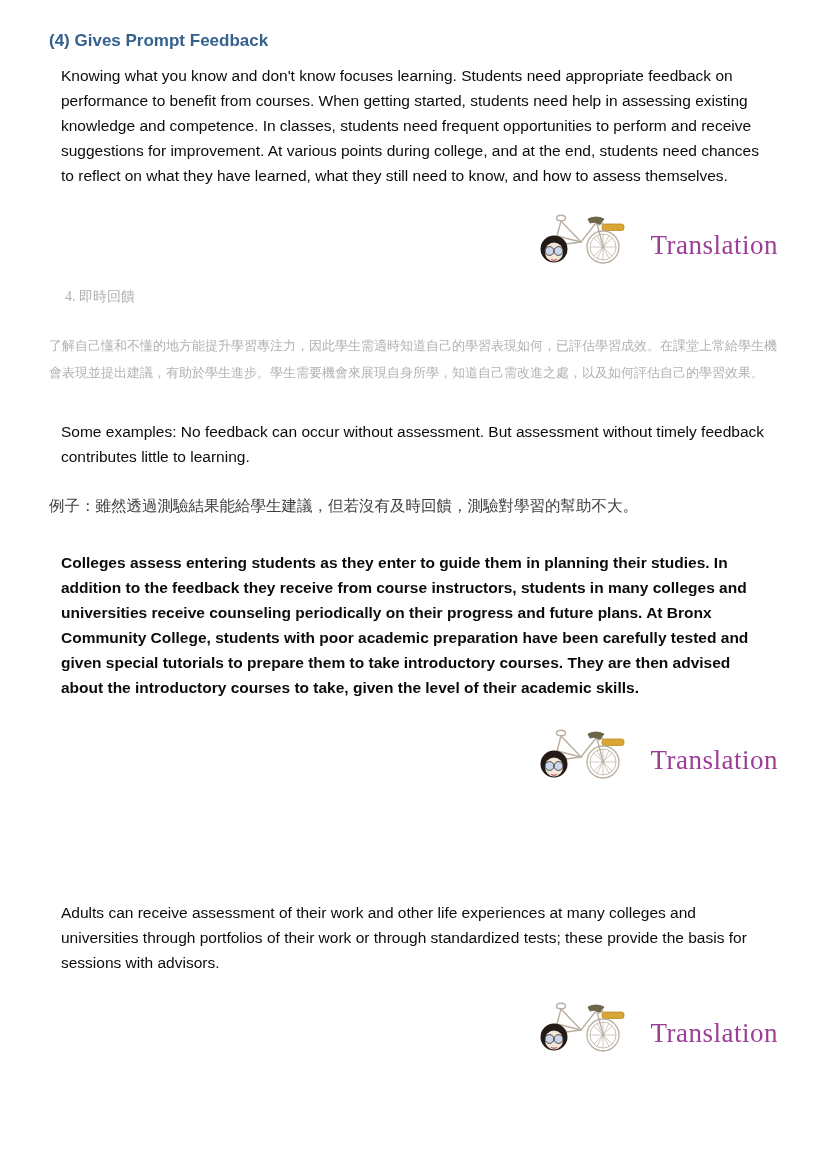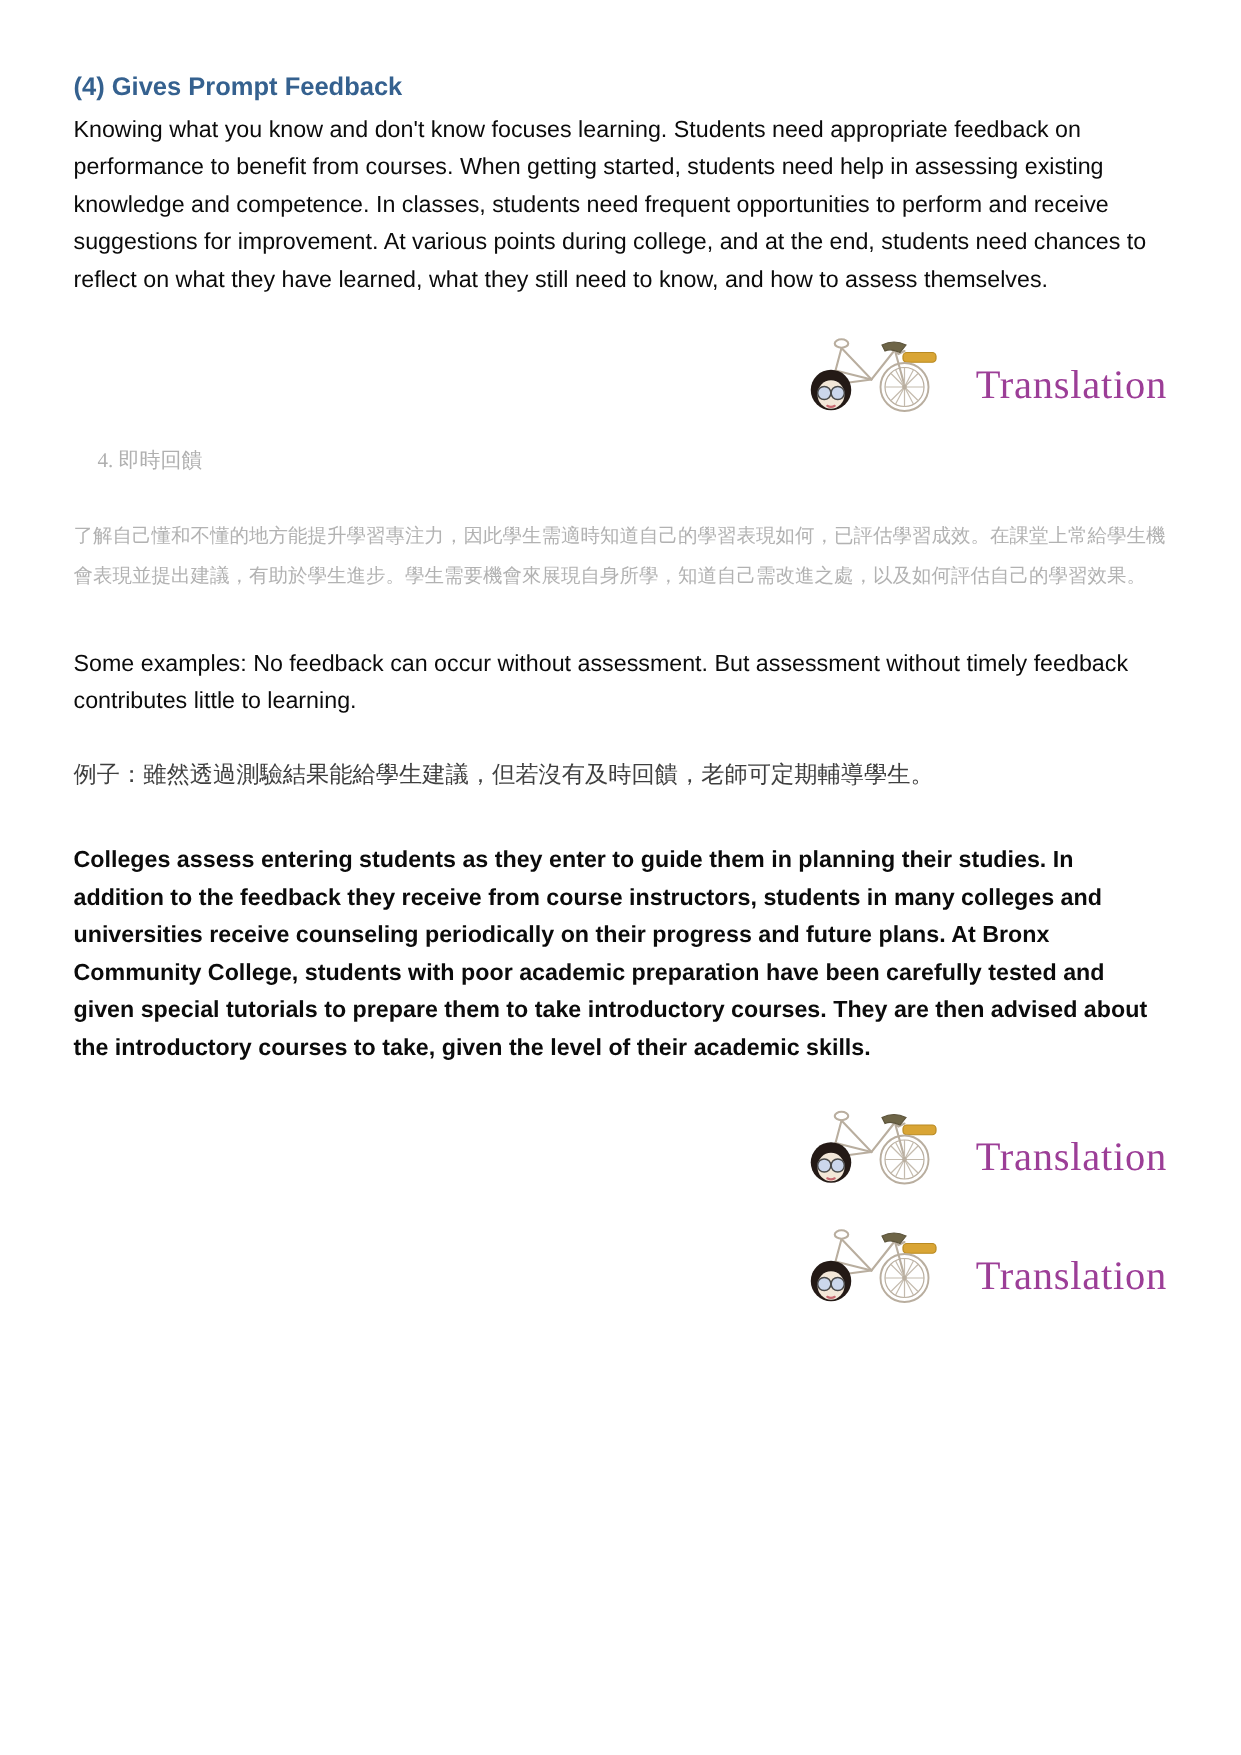--- a/index.html
+++ b/index.html
@@ -5,34 +5,34 @@
   html,body{margin:0;padding:0;background:#ffffff;}
   body{
     width:827px;height:1170px;
     font-family:"Liberation Sans","DejaVu Sans",sans-serif;
     color:#000;
     overflow:hidden;
   }
   .page{
     box-sizing:border-box;
     width:827px;height:933px;
-    padding:47px 49px 0 49px;
+    padding:30px 49px 0 49px;
   }
   .heading{
     font-size:17px;
     font-weight:bold;
     color:#35618f;
     line-height:21px;
     margin:0 0 6px 0;
   }
   .para-en{
     font-size:15.5px;
     line-height:25px;
     color:#0b0b0b;
-    margin:0;
+    margin:12px;
   }
   .bold-lead{font-weight:normal;}
   .para-zh-gray{
     font-family:"Liberation Serif","DejaVu Serif",serif;
     font-size:13px;
     line-height:27px;
     color:#b2b2b2;
     margin:0;
   }
   .zh-subhead{
@@ -129,21 +129,21 @@
     </svg>
     <span class="logo-text">Translation</span>
   </div>
 
   <p class="zh-subhead mt-zhhead">4. 即時回饋</p>
 
   <p class="para-zh-gray mt-zhpara1">了解自己懂和不懂的地方能提升學習專注力，因此學生需適時知道自己的學習表現如何，已評估學習成效。在課堂上常給學生機會表現並提出建議，有助於學生進步。學生需要機會來展現自身所學，知道自己需改進之處，以及如何評估自己的學習效果。</p>
 
   <p class="para-en mt-examples"><span class="bold-lead">Some examples:</span><span> No feedback can occur without assessment. But assessment without timely feedback contributes little to learning.</span></p>
 
-  <p class="para-zh-dark mt-zhex">例子：雖然透過測驗結果能給學生建議，但若沒有及時回饋，老師可定期輔導學生。</p>
+  <p class="para-zh-dark mt-zhex">例子：雖然透過測驗結果能給學生建議，但若沒有及時回饋，測驗對學習的幫助不大。</p>
 
   <p class="para-en mt-colleges">Colleges assess entering students as they enter to guide them in planning their studies. In addition to the feedback they receive from course instructors, students in many colleges and universities receive counseling periodically on their progress and future plans. At Bronx Community College, students with poor academic preparation have been carefully tested and given special tutorials to prepare them to take introductory courses. They are then advised about the introductory courses to take, given the level of their academic skills.</p>
 
   <div class="logo mt-logo2">
     <svg width="118" height="55" viewBox="0 0 118 55">
       <g stroke="#b9ae9f" stroke-width="1.4" fill="none" stroke-linecap="round">
         <ellipse cx="25" cy="7" rx="4.5" ry="2.8"></ellipse>
         <path d="M25 10 L21 25"></path>
         <path d="M25 10 L45 31 L60 12"></path>
         <path d="M21 25 L45 31"></path>
@@ -173,20 +173,21 @@
         <circle cx="13.5" cy="40" r="4.4" fill="#ccd7ec" stroke="#4a4a4a" stroke-width="1"></circle>
         <circle cx="22.5" cy="40" r="4.4" fill="#ccd7ec" stroke="#4a4a4a" stroke-width="1"></circle>
         <path d="M17.9 40 L18.1 40" stroke="#4a4a4a" stroke-width="1"></path>
         <path d="M15.5 48.5 Q18 50 20.5 48.5" stroke="#c96a72" stroke-width="1.4" fill="none" stroke-linecap="round"></path>
       </g>
     </svg>
     <span class="logo-text">Translation</span>
   </div>
 
 
+  <p class="para-en mt-adults">Adults can receive assessment of their work and other life experiences at many colleges and universities through portfolios of their work or through standardized tests; these provide the basis for sessions with advisors.</p>
 
   <div class="logo mt-logo3">
     <svg width="118" height="55" viewBox="0 0 118 55">
       <g stroke="#b9ae9f" stroke-width="1.4" fill="none" stroke-linecap="round">
         <ellipse cx="25" cy="7" rx="4.5" ry="2.8"></ellipse>
         <path d="M25 10 L21 25"></path>
         <path d="M25 10 L45 31 L60 12"></path>
         <path d="M21 25 L45 31"></path>
         <path d="M58 10 L63 14 L67 12"></path>
         <path d="M61 13 L67 35"></path>

